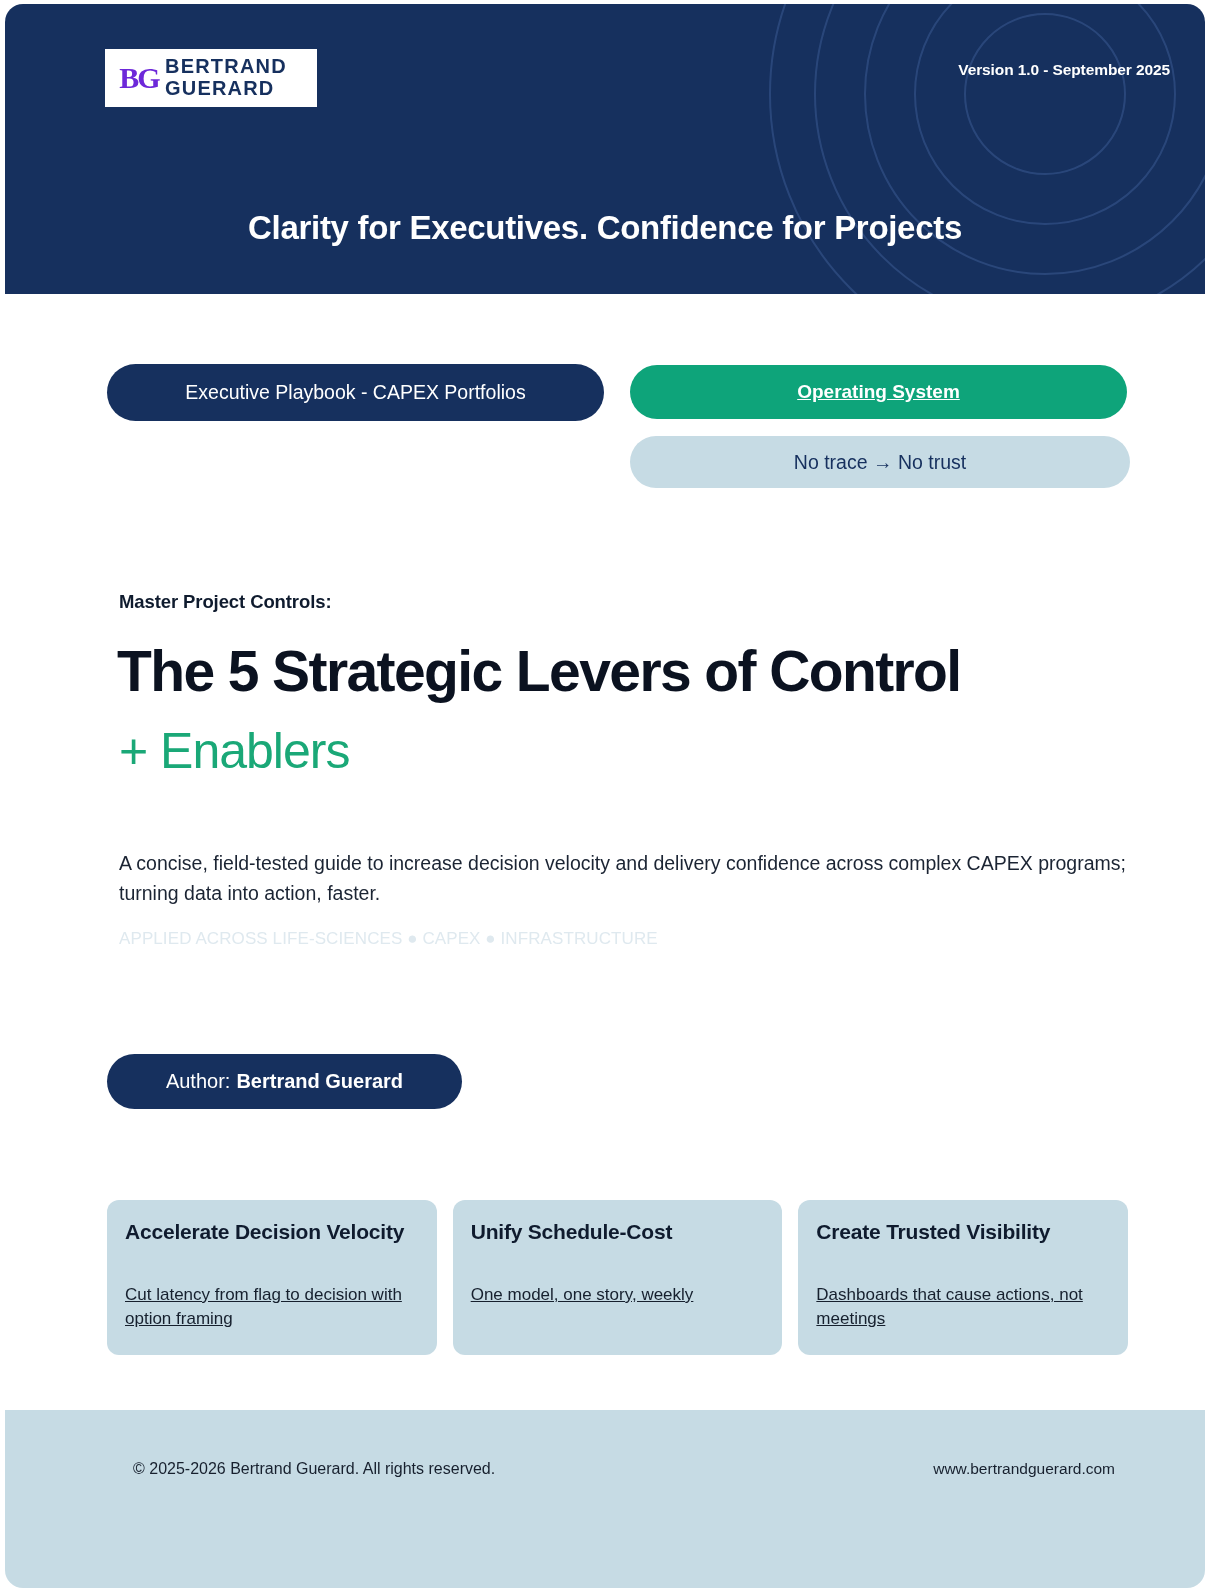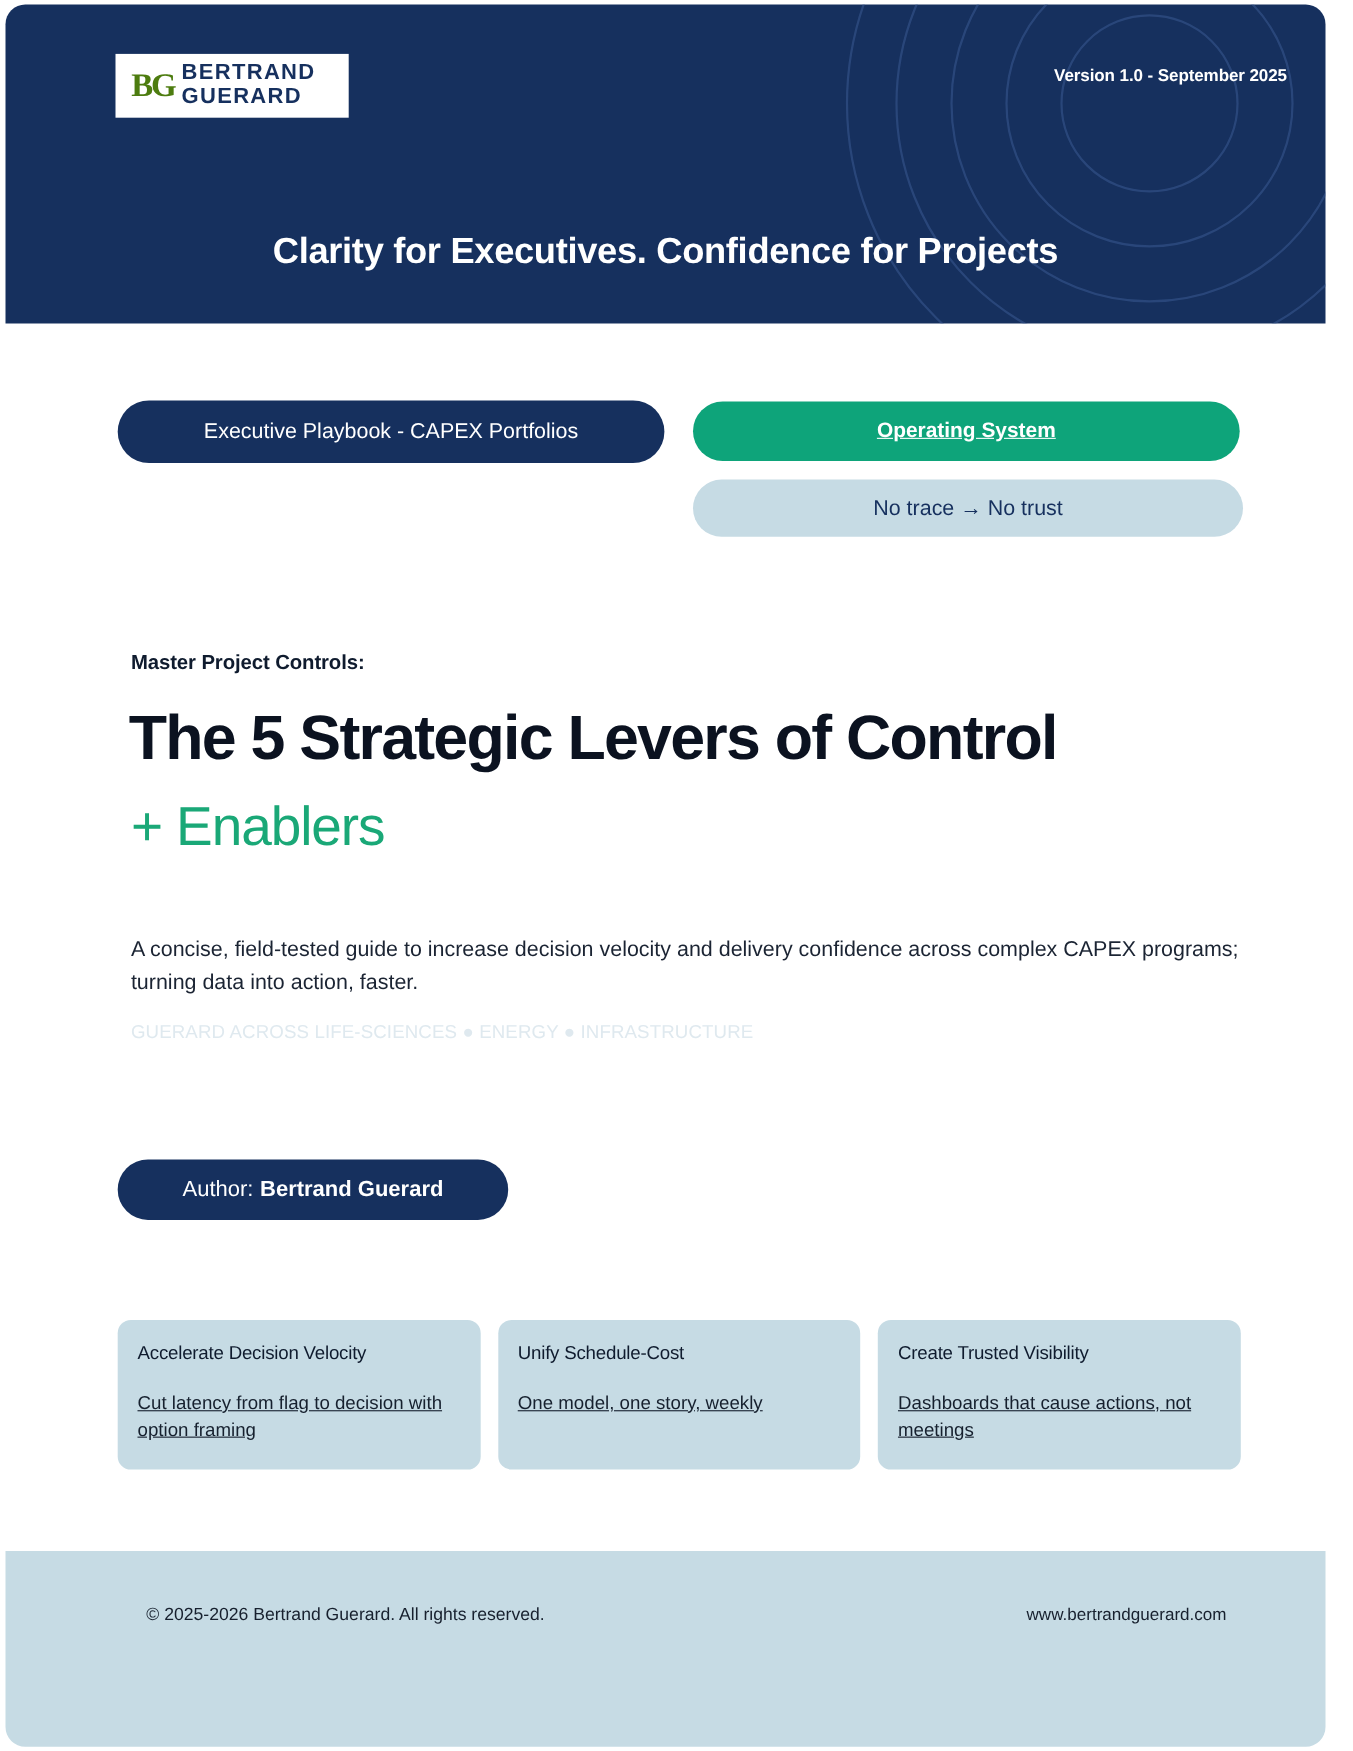--- a/index.html
+++ b/index.html
@@ -50,21 +50,21 @@
     height: 58px;
     background: #ffffff;
     display: flex;
     align-items: center;
     padding-left: 8px;
   }
 
   .logo-mark {
     font-family: "Liberation Serif", serif;
     font-size: 30px;
-    color: #4d7c0f;
+    color: #6d28d9;
     font-weight: 700;
     letter-spacing: -2px;
     width: 52px;
     text-align: center;
     line-height: 1;
   }
 
   .logo-words {
     display: flex;
     flex-direction: column;
@@ -227,25 +227,25 @@
 
   .card {
     flex: 1;
     background: #c6dbe4;
     border-radius: 12px;
     padding: 20px 18px 24px 18px;
     min-height: 115px;
   }
 
   .card-title {
-    font-size: 17px;
-    font-weight: 400;
+    font-size: 21px;
+    font-weight: 700;
     color: #0f1b2e;
     letter-spacing: -0.2px;
-    margin-bottom: 24px;
+    margin-bottom: 39px;
   }
 
   .card-text {
     font-size: 17px;
     color: #16202e;
     line-height: 1.42;
     text-decoration: underline;
   }
 
   
@@ -306,21 +306,21 @@
   </div>
 
   <div class="pill pill-playbook">Executive Playbook - CAPEX Portfolios</div>
   <div class="pill pill-os">Operating System</div>
   <div class="pill pill-notrace">No trace → No trust</div>
 
   <div class="eyebrow">Master Project Controls:</div>
   <h1 class="title-main">The 5 Strategic Levers of Control</h1>
   <div class="title-sub">+ Enablers</div>
   <p class="lede">A concise, field-tested guide to increase decision velocity and delivery confidence across complex CAPEX programs; turning data into action, faster.</p>
-  <div class="applied">GUERARD ACROSS LIFE-SCIENCES ● ENERGY ● INFRASTRUCTURE</div>
+  <div class="applied">APPLIED ACROSS LIFE-SCIENCES ● CAPEX ● INFRASTRUCTURE</div>
 
   <div class="author-pill">
     <span class="label">Author:</span>
     <span class="name">Bertrand Guerard</span>
   </div>
 
   <div class="cards">
     <div class="card">
       <div class="card-title">Accelerate Decision Velocity</div>
       <div class="card-text">Cut latency from flag to decision with option framing</div>

